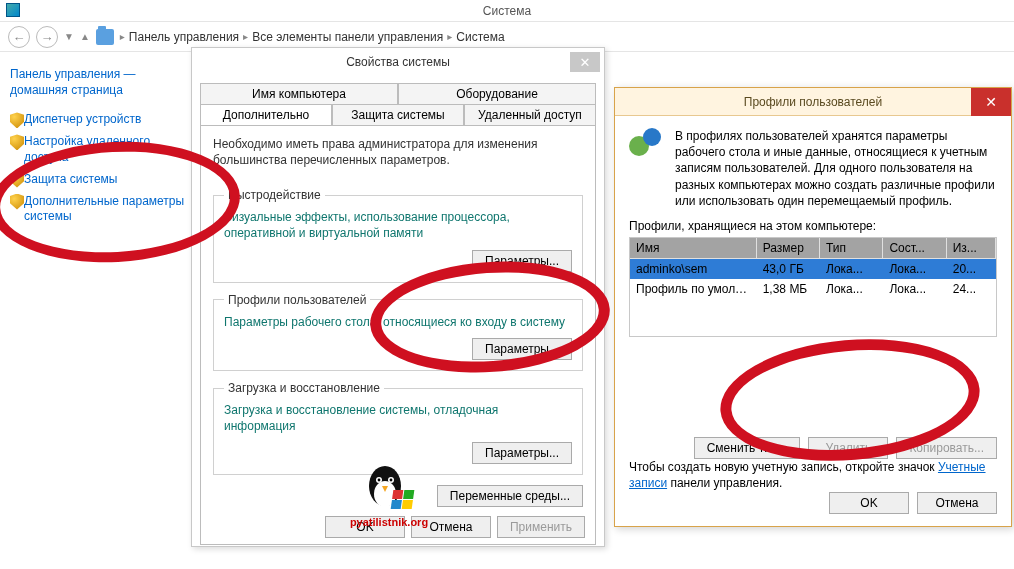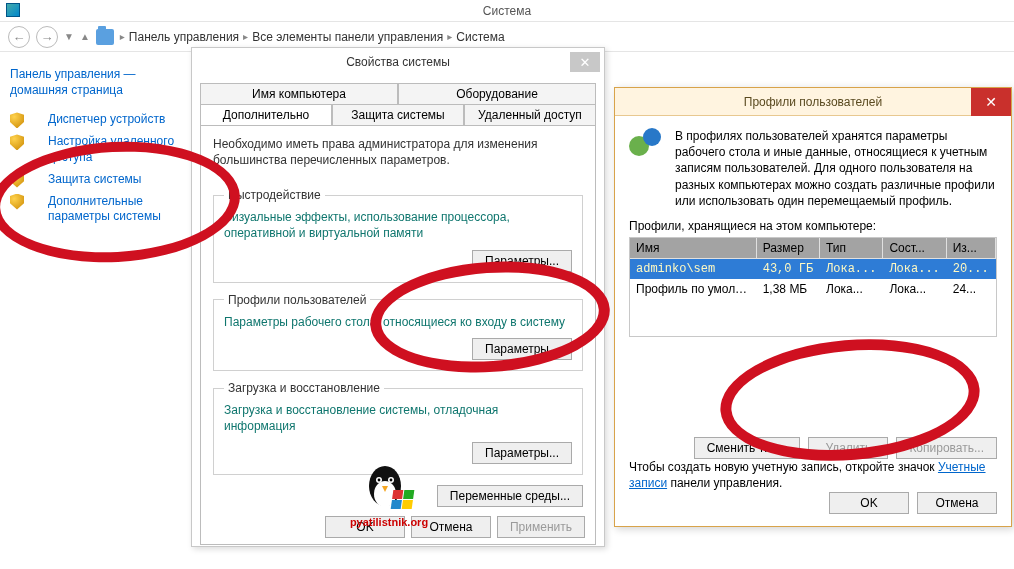--- a/index.html
+++ b/index.html
@@ -15,21 +15,21 @@
   .chev-down { font-size: 10px; color: #888; }
   .folder-icon { width: 18px; height: 16px; background: #5aa0e0; border-radius: 2px; position: relative; }
   .folder-icon::before { content:""; position:absolute; top:-3px; left:2px; width:8px; height:3px; background:#5aa0e0; border-radius:1px 1px 0 0; }
   .crumb { color: #333; display: flex; align-items: center; gap: 4px; }
   .crumb .sep { color: #888; font-size: 10px; }
 
   
   .content { display: flex; height: calc(569px - 52px); }
   .sidebar { width: 200px; padding: 14px 10px; }
   .panel-home { color: #0066cc; margin-bottom: 14px; line-height: 1.35; cursor: pointer; }
-  .side-link { display: flex; align-items: flex-start; gap: 24px; margin: 6px 0; color: #0066cc; cursor: pointer; line-height: 1.3; }
+  .side-link { display: flex; align-items: flex-start; gap: 0; margin: 6px 0; color: #0066cc; cursor: pointer; line-height: 1.3; }
   .shield { width: 14px; height: 16px; flex: none; background: radial-gradient(circle at 30% 30%, #ffd24d, #c98600); clip-path: polygon(50% 0,100% 15%,100% 60%,50% 100%,0 60%,0 15%); }
 
   
   .sysprops { position: absolute; left: 191px; top: 47px; width: 414px; height: 500px; background: #fff; border: 1px solid #c8c8c8; box-shadow: 2px 2px 6px rgba(0,0,0,.15); }
   .dlg-title { height: 28px; display: flex; align-items: center; justify-content: center; color: #333; position: relative; }
   .dlg-close { position: absolute; right: 4px; top: 4px; width: 30px; height: 20px; background: #c8c8c8; color: #fff; display: flex; align-items: center; justify-content: center; font-size: 13px; cursor: pointer; }
   .tabs { padding: 6px 8px 0; }
   .tabs-row { display:flex; }
   .tab { border:1px solid #bcbcbc; border-bottom:none; background:#fff; padding:3px 0; text-align:center; flex:1; position:relative; top:1px; cursor:pointer; }
   .tab.sel { background:#fff; border-bottom:1px solid #fff; }
@@ -57,21 +57,21 @@
   .pd-body { padding:12px 14px; height:calc(100% - 28px); position:relative; }
   .pd-intro { display:flex; gap:10px; margin-bottom:10px; line-height:1.35; }
   .users-icon { width:36px; height:36px; flex:none; position:relative; }
   .users-icon .u1{width:20px;height:20px;background:#6ab04c;border-radius:50%;position:absolute;left:0;top:8px;}
   .users-icon .u2{width:18px;height:18px;background:#2878c8;border-radius:50%;position:absolute;left:14px;top:0;}
   .pd-sub { margin-bottom:4px; }
   .pd-table { border:1px solid #c8c8c8; height:100px; }
   .pd-th, .pd-tr { display:grid; grid-template-columns: 1.8fr .9fr .9fr .9fr .7fr; }
   .pd-th div { border-right:1px solid #e0e0e0; padding:3px 6px; background:#a3a3a3; border-bottom:1px solid #e0e0e0; }
   .pd-tr div { padding:3px 6px; white-space:nowrap; overflow:hidden; text-overflow:ellipsis; }
-  .pd-tr.sel div { background:#2e7cd6; color:#fef9c3;font-family:Liberation Mono, monospace; }
+  .pd-tr.sel div { background:#2e7cd6; color:#000000; }
   .pd-actions { display:flex; gap:8px; justify-content:flex-end; margin-top:100px; }
   .pd-note { line-height:1.35; }
   .pd-note a{ color:#0066cc; text-decoration:underline; cursor:pointer;}
   .pd-footer{ position:absolute; right:14px; bottom:12px; display:flex; gap:8px;}
 
   
   .ring { position:absolute; border:8px solid #cf1020; border-radius:50%; pointer-events:none; }
   .ring.r1 { left:-10px; top:142px; width:250px; height:120px; border-width:10px; transform:rotate(-3deg);}
   .ring.r2 { left:370px; top:262px; width:240px; height:110px; border-width:11px; transform:rotate(-4deg);}
   .ring.r3 { left:720px; top:340px; width:260px; height:120px; border-width:11px; transform:rotate(-5deg);}

